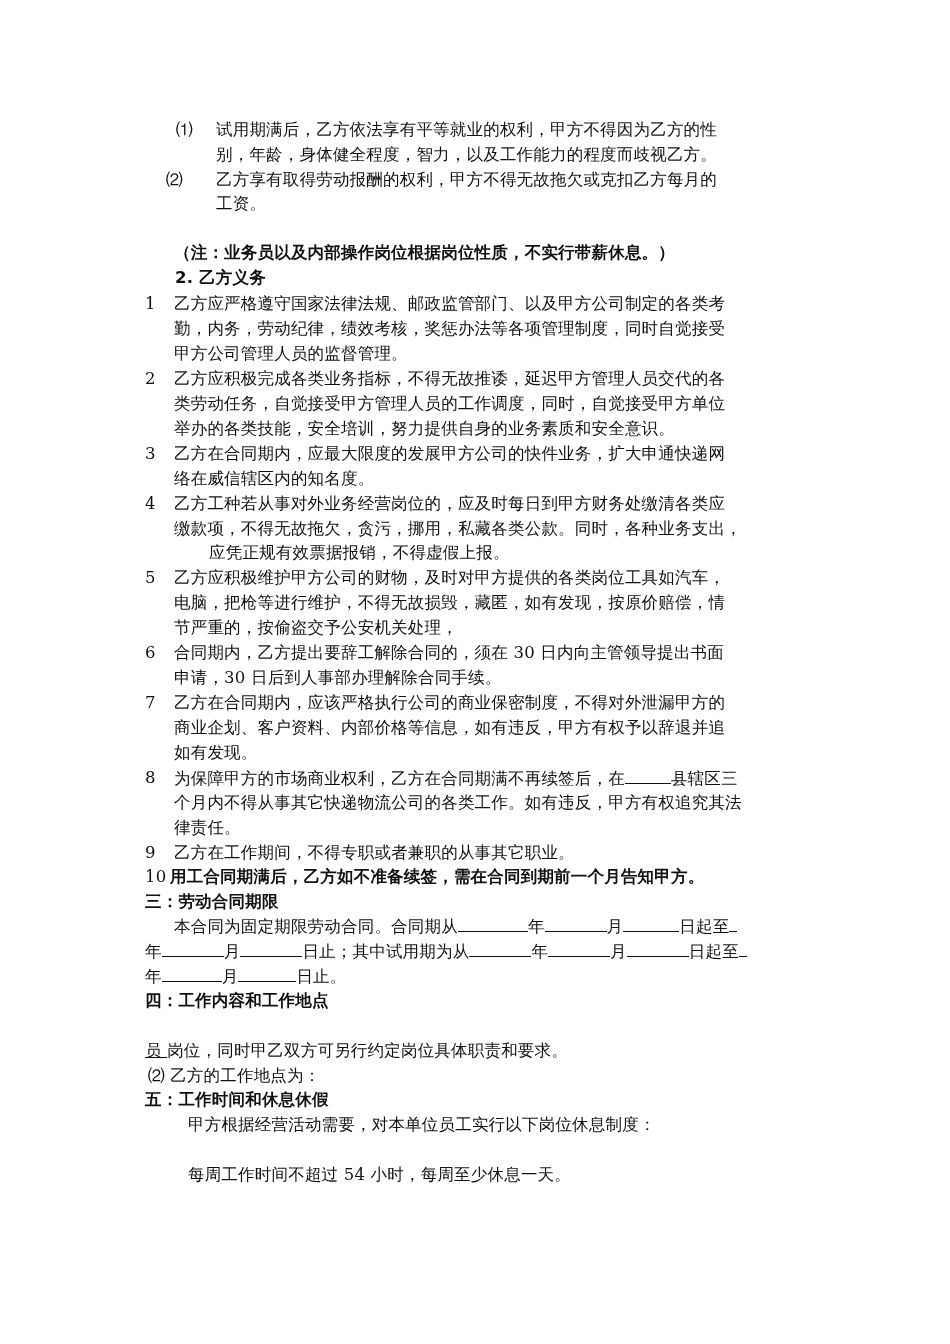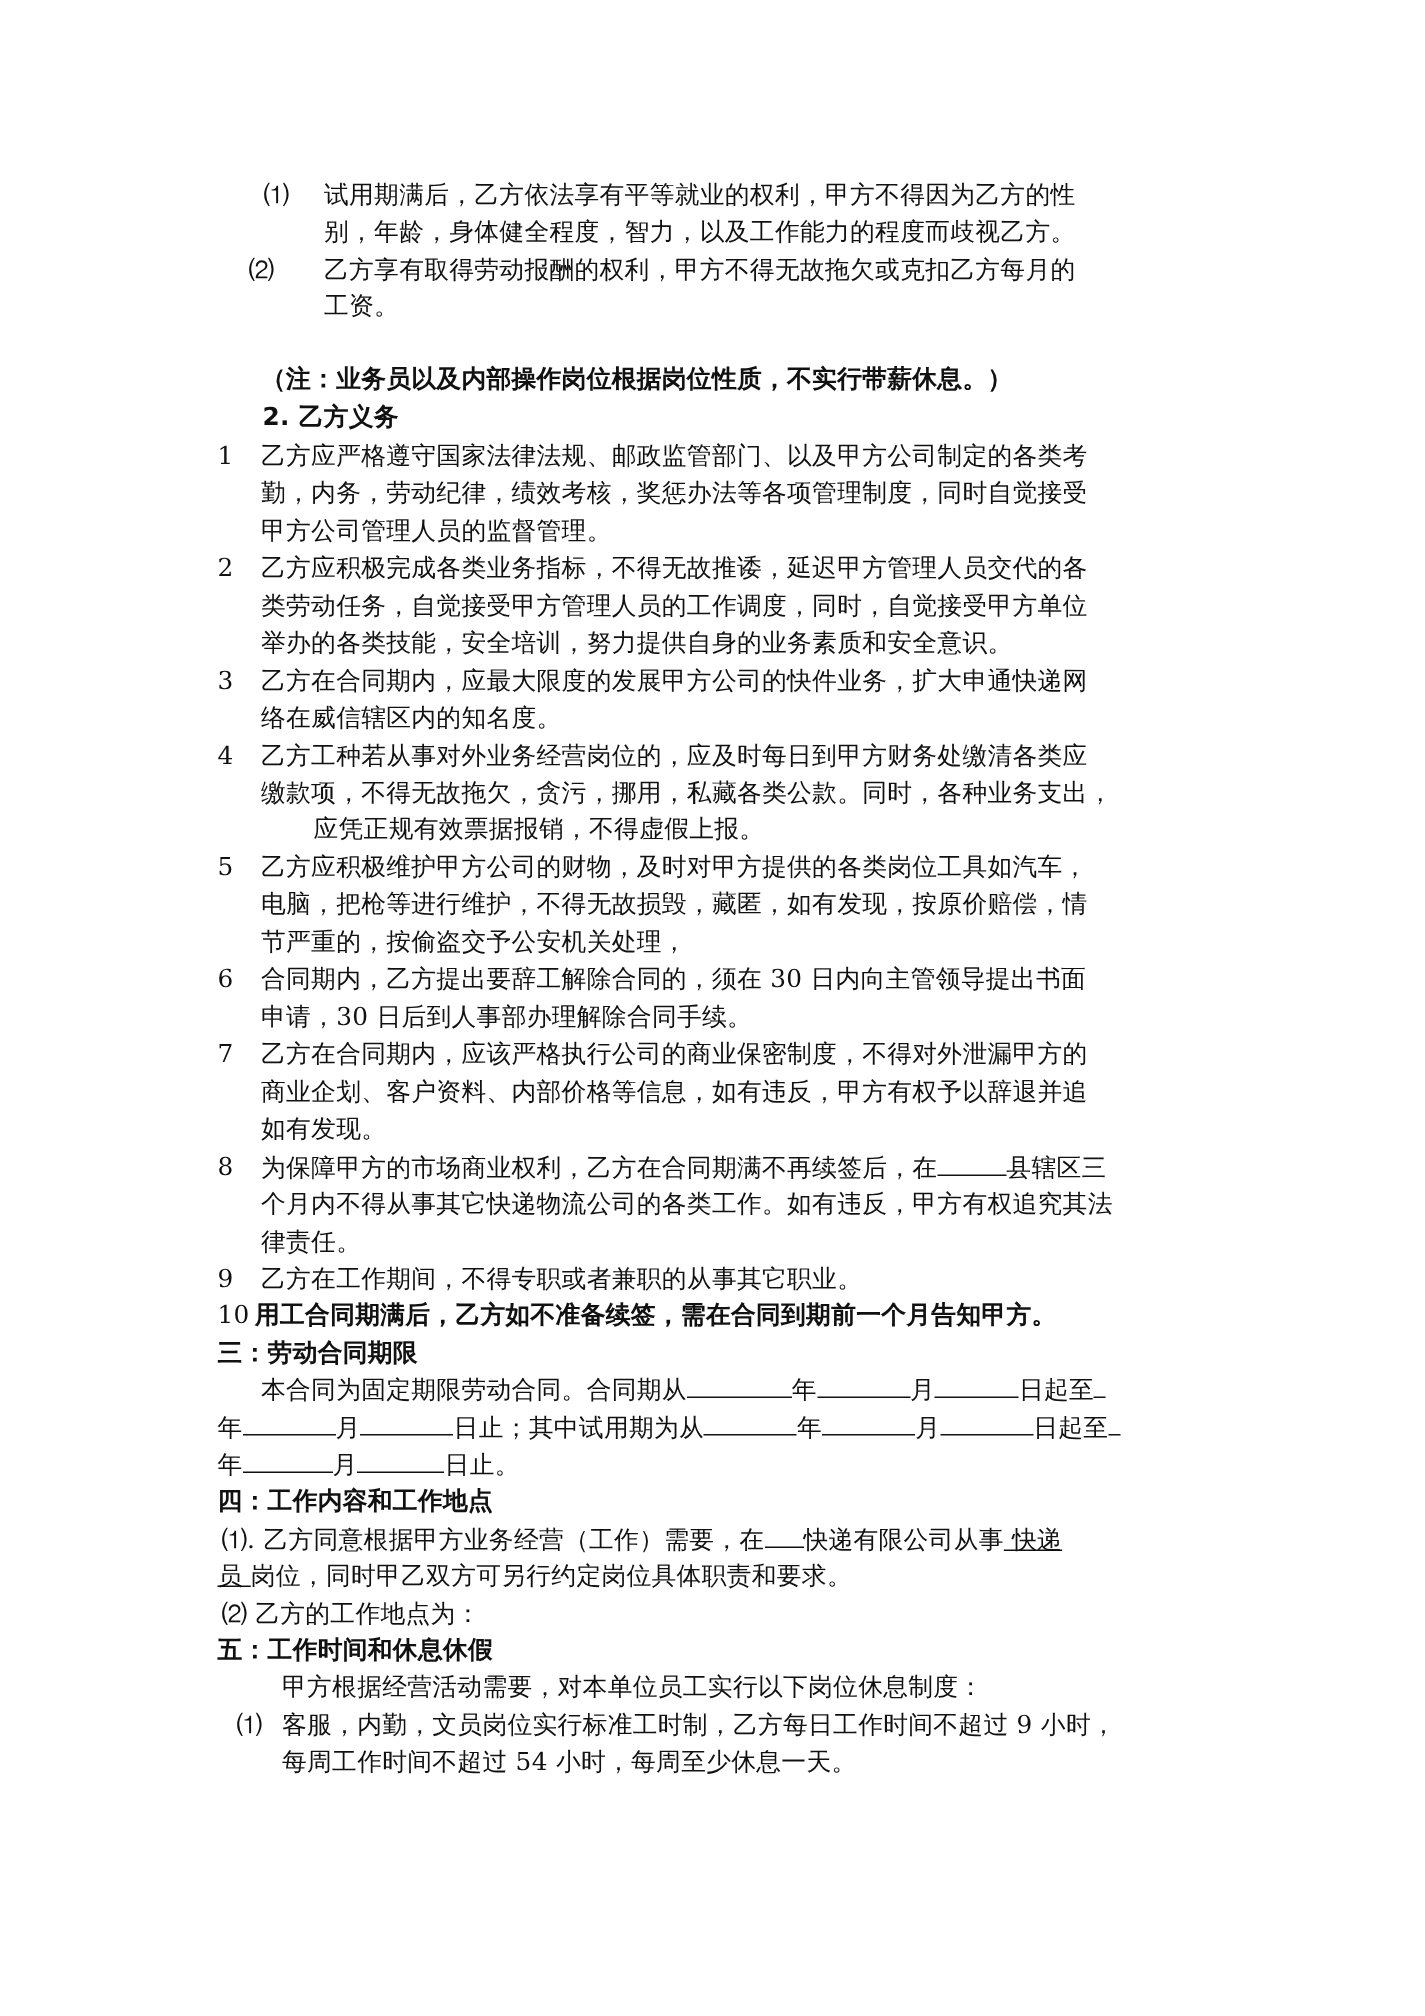--- a/index.html
+++ b/index.html
@@ -103,28 +103,22 @@
     <span>本合同为固定期限劳动合同。合同期从</span><span class="blank" style="width:70px;"></span><span>年</span><span class="blank" style="width:62px;"></span><span>月</span><span class="blank" style="width:56px;"></span><span>日起至</span><span class="blank" style="width:8px;"></span>
   </div>
   <div class="ln" style="left:145px;top:940px;">
     <span>年</span><span class="blank" style="width:62px;"></span><span>月</span><span class="blank" style="width:62px;"></span><span>日止；其中试用期为从</span><span class="blank" style="width:62px;"></span><span>年</span><span class="blank" style="width:62px;"></span><span>月</span><span class="blank" style="width:62px;"></span><span>日起至</span><span class="blank" style="width:8px;"></span>
   </div>
   <div class="ln" style="left:145px;top:965px;">
     <span>年</span><span class="blank" style="width:60px;"></span><span>月</span><span class="blank" style="width:58px;"></span><span>日止。</span>
   </div>
 
   <div class="ln b" style="left:145px;top:990px;">四：工作内容和工作地点</div>
-  <div class="ln" style="left:148px;top:1015px;">
-    <span>⑴. 乙方同意根据甲方业务经营（工作）需要，在</span><span class="blank" style="width:26px;"></span><span>快递有限公司从事</span><span class="u"> 快递</span>
-  </div>
   <div class="ln" style="left:145px;top:1040px;">
     <span class="u">员 </span><span>岗位，同时甲乙双方可另行约定岗位具体职责和要求。</span>
   </div>
   <div class="ln" style="left:148px;top:1065px;">⑵ 乙方的工作地点为：</div>
 
   <div class="ln b" style="left:145px;top:1089px;">五：工作时间和休息休假</div>
   <div class="ln" style="left:188px;top:1114px;">甲方根据经营活动需要，对本单位员工实行以下岗位休息制度：</div>
-  <div class="ln" style="left:158px;top:1139px;">
-    <span class="num" style="width:30px;">⑴</span><span>客服，内勤，文员岗位实行标准工时制，乙方每日工作时间不超过 9 小时，</span>
-  </div>
   <div class="ln" style="left:188px;top:1164px;">每周工作时间不超过 54 小时，每周至少休息一天。</div>
 
 </div>
 
 </body></html>

